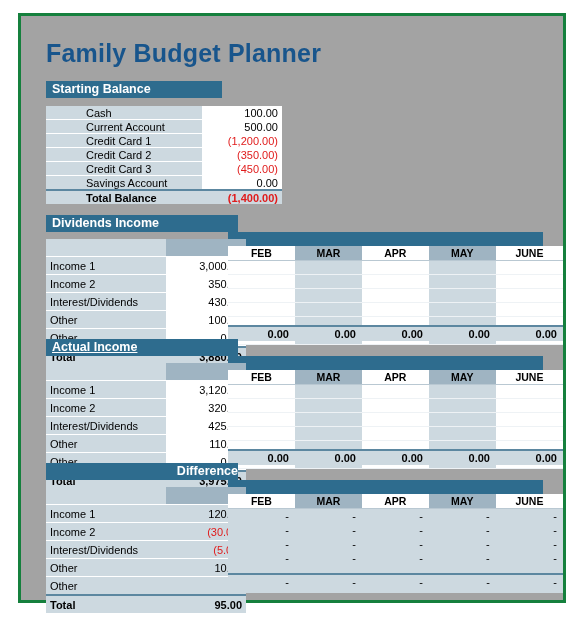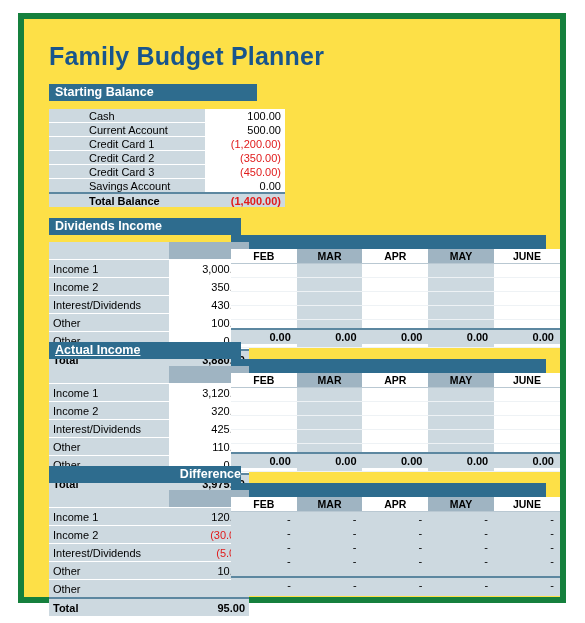--- a/index.html
+++ b/index.html
@@ -13,22 +13,22 @@
     font-family: "Liberation Sans", sans-serif;
     overflow: hidden;
   }
 
   #page {
     position: absolute;
     left: 18px;
     top: 13px;
     width: 548px;
     height: 590px;
-    border: 6px solid #15803d;
-    background: #fde047;
+    border: 3px solid #15803d;
+    background: #a3a3a3;
     box-sizing: border-box;
   }
 
   #title {
     position: absolute;
     left: 25px;
     top: 23px;
     font-size: 25px;
     font-weight: bold;
     color: #18558c;
@@ -171,21 +171,21 @@
   }
   .sumrow.plain td { font-weight: normal; }
 </style>
 </head>
 <body>
 
 <div id="page">
 
   <div id="title">Family Budget Planner</div>
 
-  <div class="section-bar" style="left:25px; top:65px; width:208px;">Starting Balance</div>
+  <div class="section-bar" style="left:25px; top:65px; width:176px;">Starting Balance</div>
 
   <table class="sbtab" id="sb-table" style="left:25px; top:90px;">
     <tbody id="sb-body">
         <tr>
           <td class="lbl">Cash</td>
           <td class="val">100.00</td>
         </tr>
         <tr>
           <td class="lbl">Current Account</td>
           <td class="val">500.00</td>

